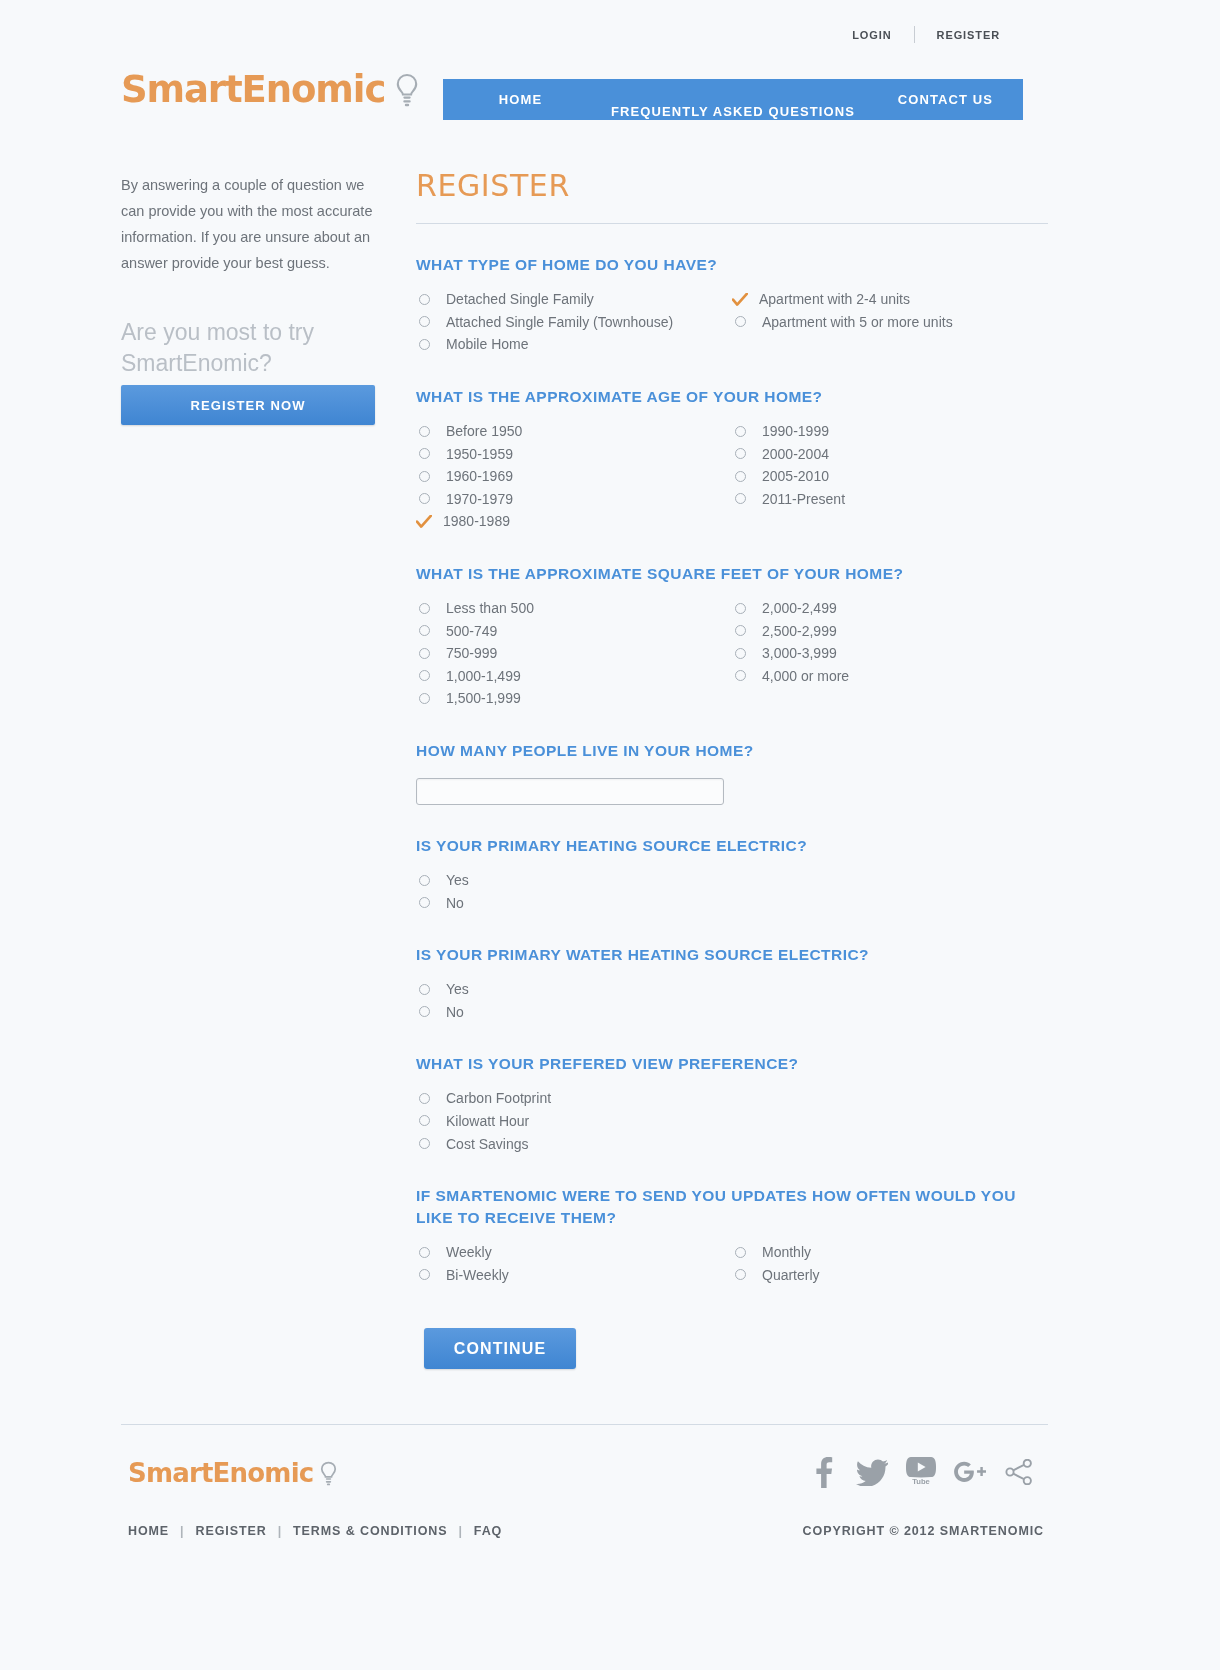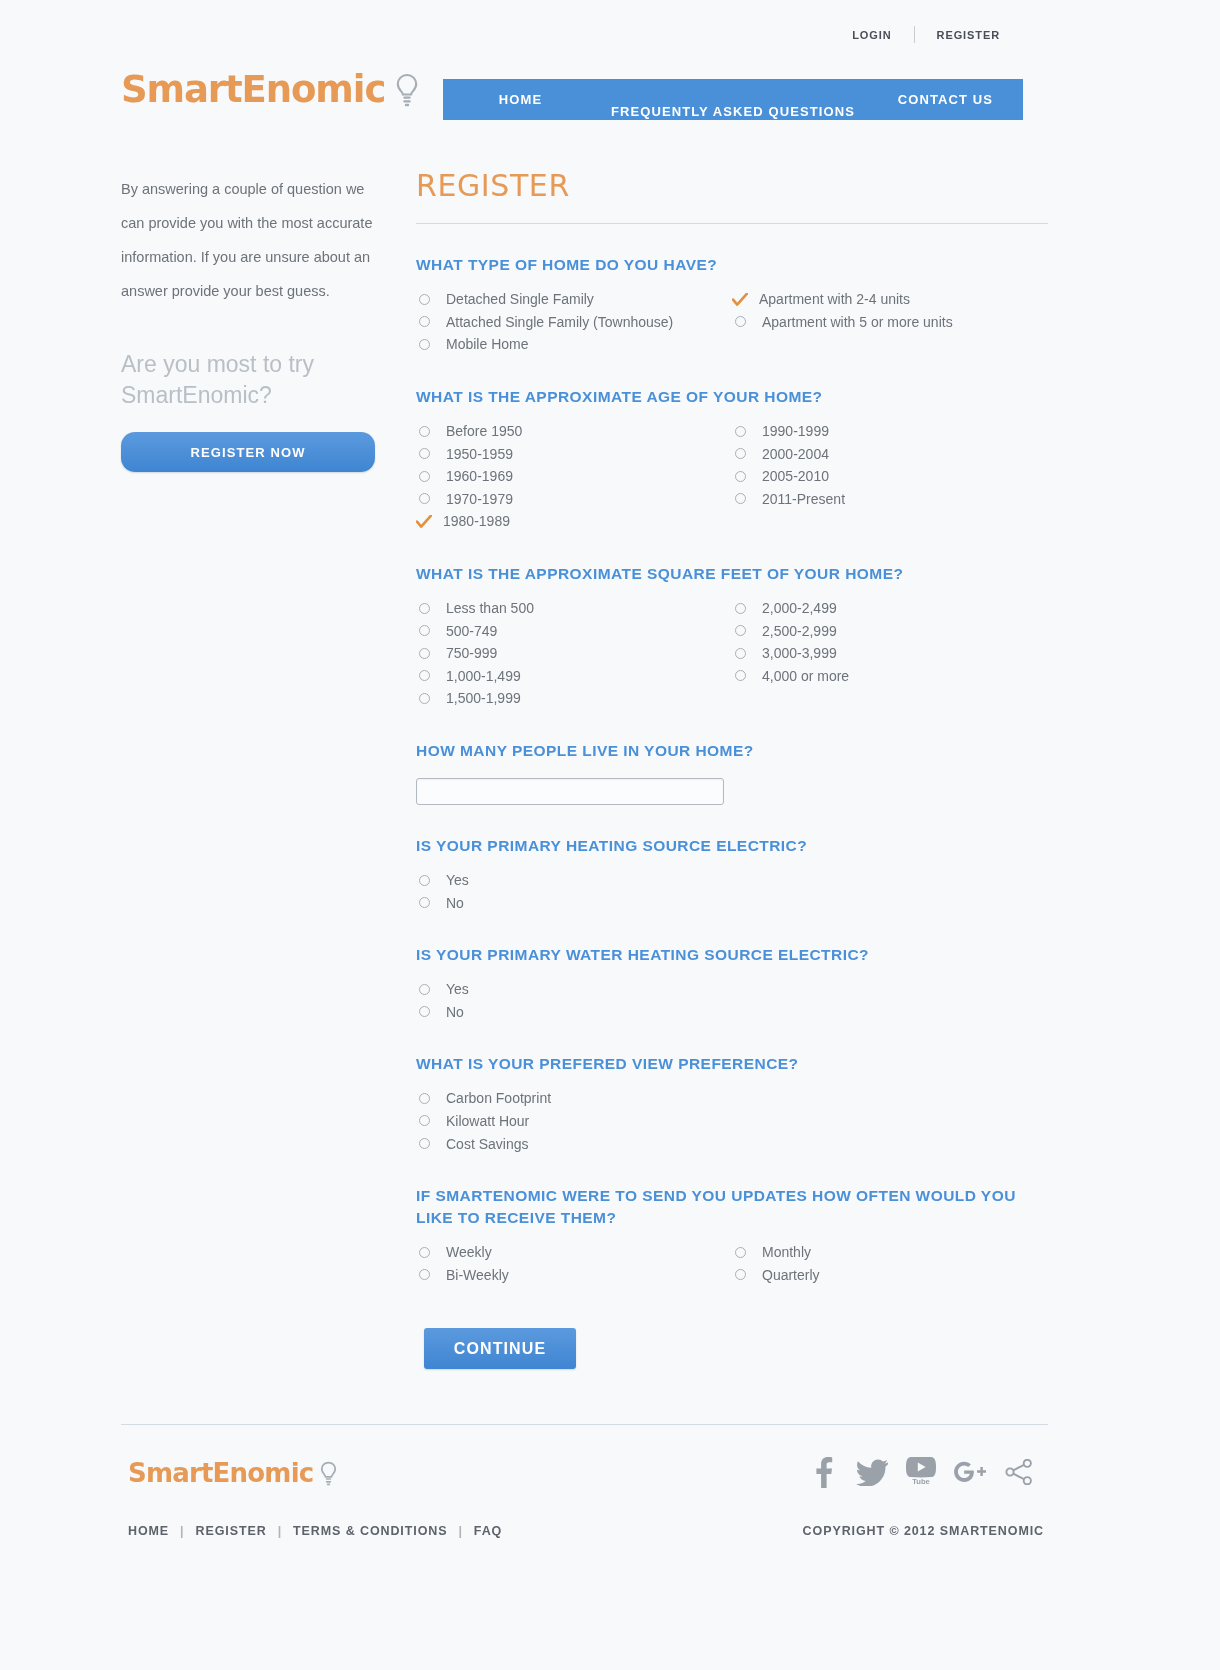--- a/index.html
+++ b/index.html
@@ -43,30 +43,30 @@
     font-size: 13px; letter-spacing: 1.1px; font-weight: 600;
   }
   .nav-home { width: 155px; }
   .nav-faq  { width: 270px; margin-top: 24px; }
   .nav-contact { width: 155px; }
   .mainnav .nsep { width: 1px; background: #7fb0e3; margin: 8px 0; }
 
   
   .sidebar { position: absolute; left: 121px; top: 172px; width: 262px; }
   .side-intro {
-    font-size: 14.5px; line-height: 34px; color: #6d737a;
+    font-size: 14.5px; line-height: 26px; color: #6d737a;
   }
   .side-cta {
     margin-top: 41px; font-size: 23px; line-height: 31px;
     color: #b9bfc6; font-weight: 400;
   }
   .btn-register {
-    margin-top: 21px; width: 254px; height: 40px;
+    margin-top: 6px; width: 254px; height: 40px;
     background: linear-gradient(#5b9ade, #3f85d2);
-    border: none; border-radius: 14px; cursor: pointer;
+    border: none; border-radius: 2px; cursor: pointer;
     color: #fff; font-size: 13px; font-weight: bold; letter-spacing: 1.1px;
     font-family: "Liberation Sans", sans-serif;
     box-shadow: 0 1px 2px rgba(0,0,0,.14);
   }
 
   
   .content { position: absolute; left: 416px; top: 168px; width: 632px; }
   .page-title {
     font-size: 30px; color: #e69a55; letter-spacing: .6px; font-weight: 400;
     font-family: "DejaVu Sans", sans-serif;

